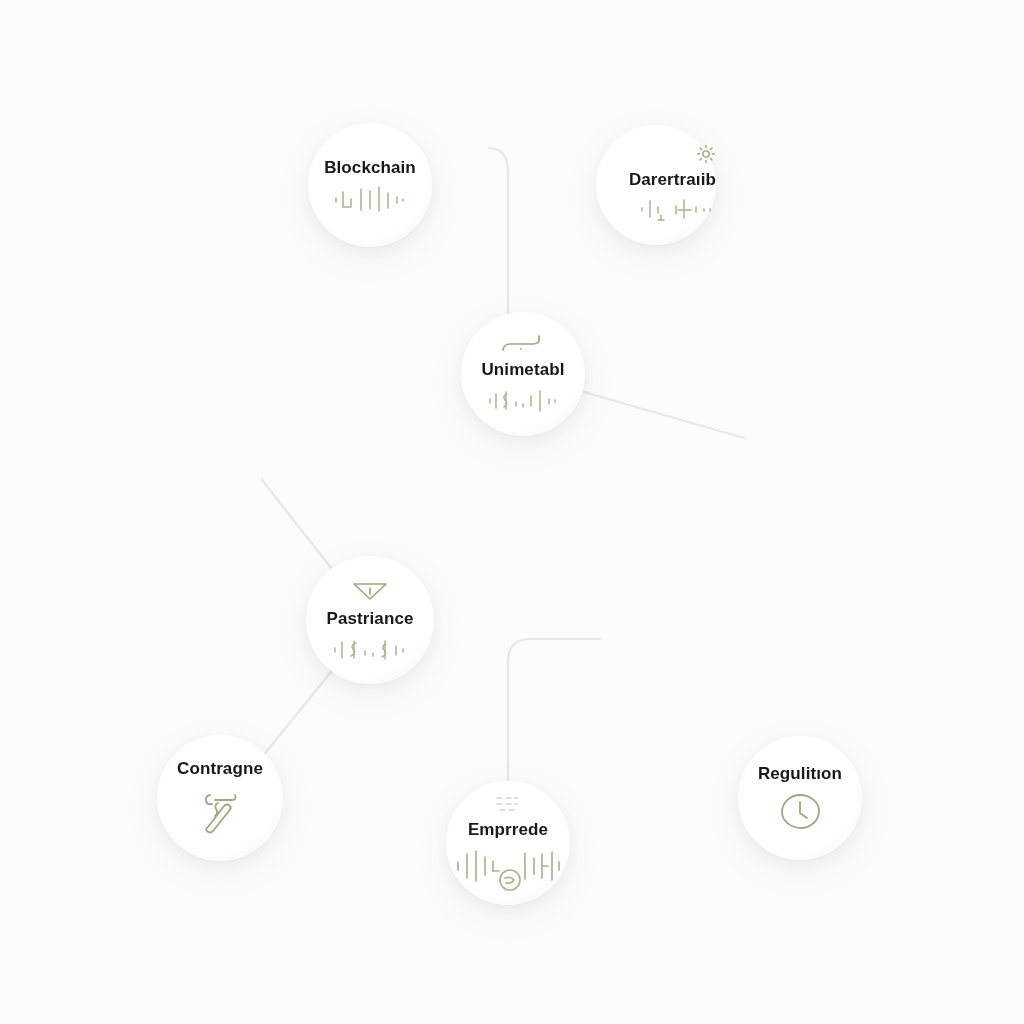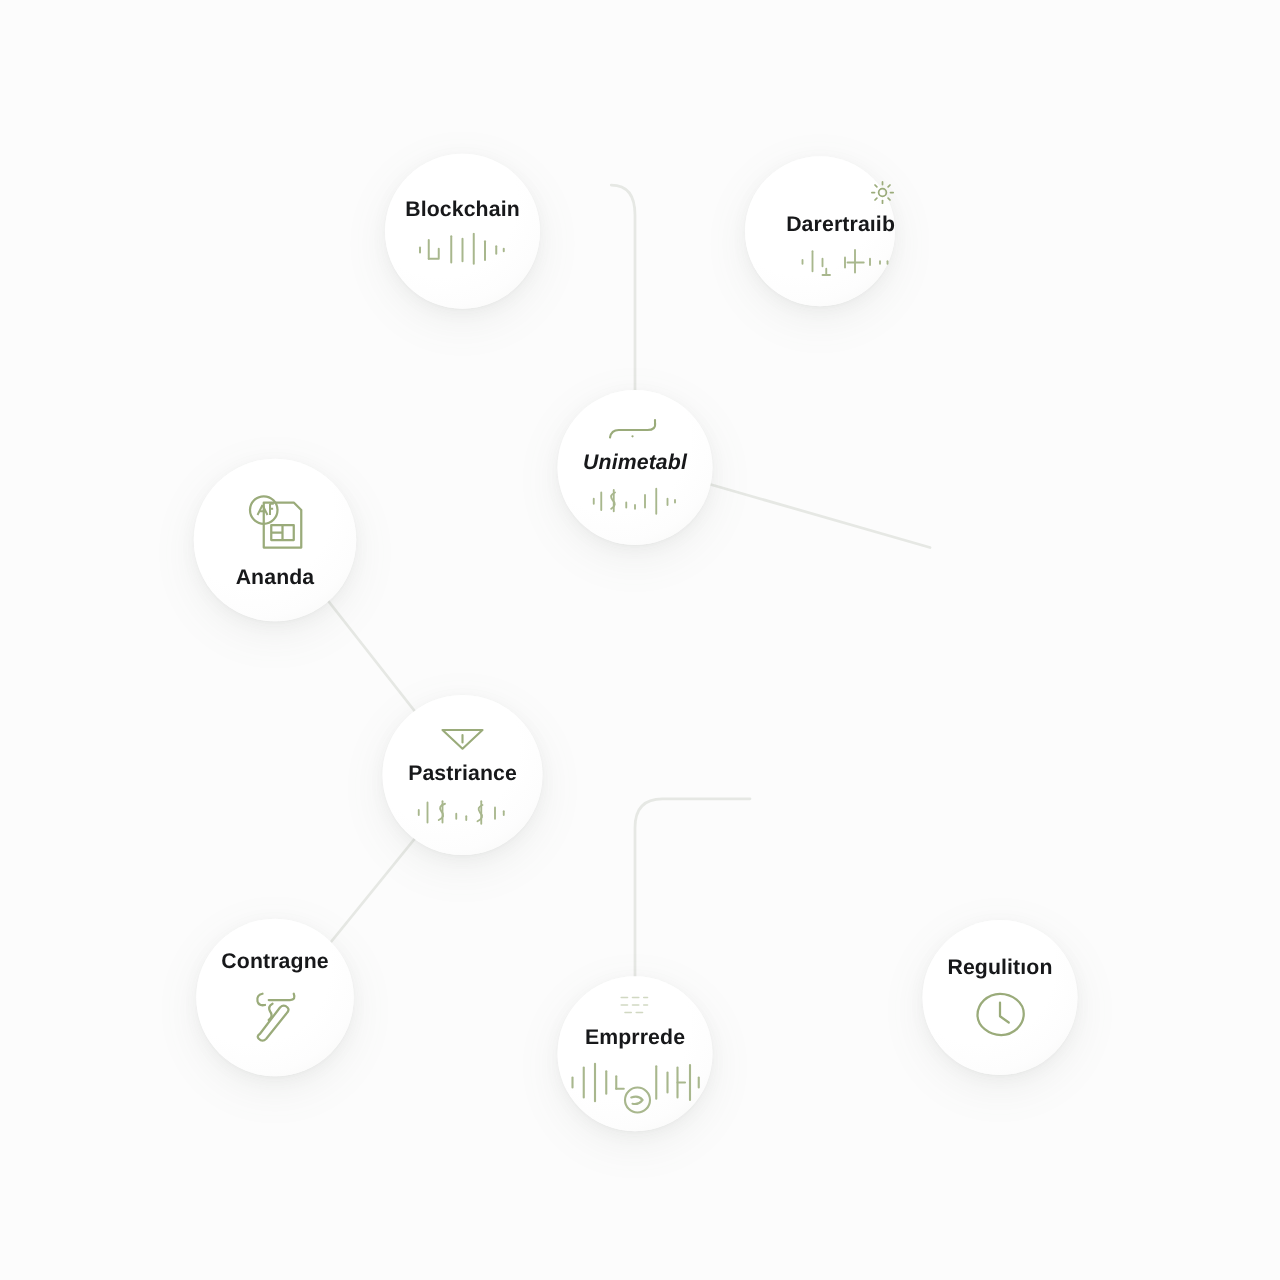--- a/index.html
+++ b/index.html
@@ -144,21 +144,21 @@
           <line x1="48" y1="2" x2="48" y2="20"></line>
           <line x1="42" y1="12" x2="55" y2="12"></line>
           <line x1="60" y1="9" x2="60" y2="14"></line>
           <line x1="68" y1="11" x2="68" y2="13"></line>
           <line x1="74" y1="11" x2="74" y2="13"></line>
         </g>
       </svg>
     </span>
   </div>
 
-  <div class="node" style="left:446px; top:312px; width:124px; height:124px;font-style:italic;">
+  <div class="node" style="left:461px; top:312px; width:124px; height:124px;">
     <span class="glyph glyph-top">
       <svg width="48" height="20" viewBox="0 0 48 20">
         <g stroke="#9aab7a" stroke-width="1.7" stroke-linecap="round" fill="none">
           <path d="M 4 16 Q 5 10 11 10 L 34 10 Q 41 10 40 4"></path>
           <line x1="40" y1="2" x2="40" y2="3.2"></line>
           <circle cx="22" cy="15" r="0.9" fill="#9aab7a" stroke="none"></circle>
         </g>
       </svg>
     </span>
     <div class="node-label">Unimetabl</div>
@@ -173,42 +173,20 @@
           <line x1="38" y1="16" x2="38" y2="19"></line>
           <line x1="46" y1="8" x2="46" y2="18"></line>
           <line x1="55" y1="3" x2="55" y2="23"></line>
           <line x1="64" y1="11" x2="64" y2="16"></line>
           <line x1="70" y1="12" x2="70" y2="14"></line>
         </g>
       </svg>
     </span>
   </div>
 
-  <div class="node" style="left:155px; top:367px; width:130px; height:130px;">
-    <span class="glyph glyph-top">
-      <svg width="58" height="54" viewBox="0 0 58 54">
-        <g stroke="#9aab7a" stroke-width="1.8" fill="none" stroke-linejoin="round">
-          <path d="M 20 10 L 44 10 L 50 16 L 50 46 L 20 46 Z"></path>
-          <rect x="26" y="28" width="18" height="12"></rect>
-          <line x1="35" y1="28" x2="35" y2="40"></line>
-          <line x1="26" y1="34" x2="35" y2="34"></line>
-          <circle cx="20" cy="16" r="11"></circle>
-          <g stroke-width="1.6">
-            <line x1="15" y1="20" x2="19" y2="12"></line>
-            <line x1="19" y1="12" x2="23" y2="20"></line>
-            <line x1="16.5" y1="17" x2="21.5" y2="17"></line>
-            <line x1="25" y1="11" x2="25" y2="20"></line>
-            <line x1="25" y1="11" x2="28" y2="11"></line>
-            <line x1="25" y1="15" x2="27.5" y2="15"></line>
-          </g>
-        </g>
-      </svg>
-    </span>
-    <div class="node-label">Ananda</div>
-  </div>
 
 
   <div class="node" style="left:306px; top:556px; width:128px; height:128px;">
     <span class="glyph glyph-top">
       <svg width="44" height="26" viewBox="0 0 44 26">
         <g stroke="#9aab7a" stroke-width="1.7" fill="none" stroke-linecap="round" stroke-linejoin="round">
           <path d="M 6 7 L 38 7 L 22 22 Z"></path>
           <line x1="22" y1="11" x2="22" y2="17"></line>
         </g>
       </svg>

